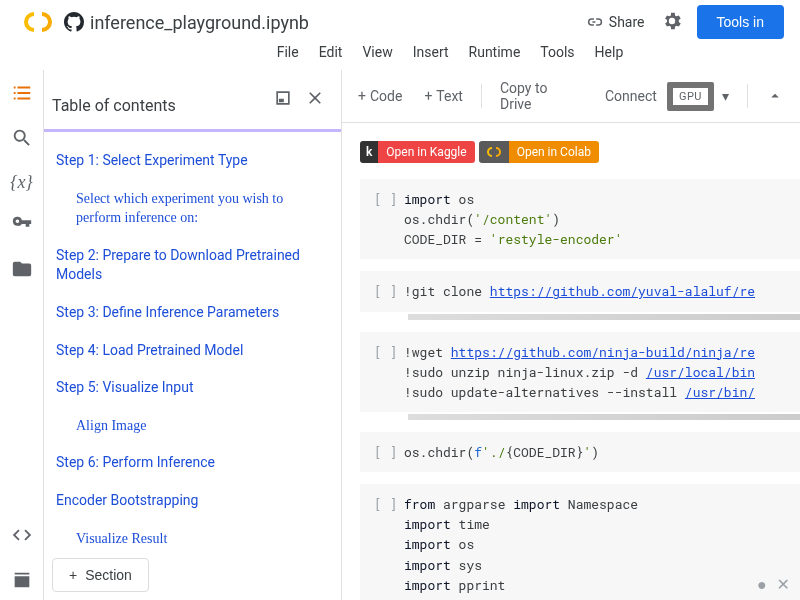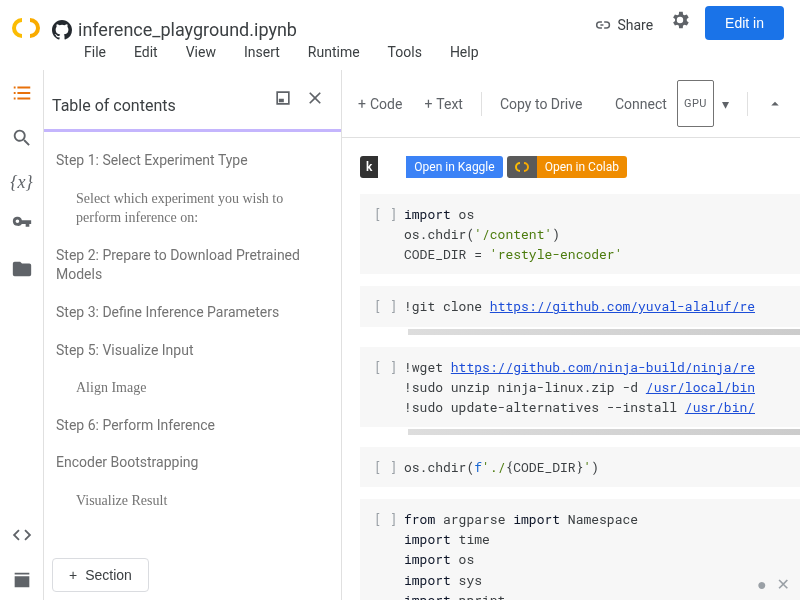--- a/index.html
+++ b/index.html
@@ -1,50 +1,50 @@
 <!DOCTYPE html>
 <html><head>
 <meta charset="utf-8">
 <style>
 * { margin: 0; padding: 0; box-sizing: border-box; }
 body { font-family: "Google Sans", Roboto, Arial, sans-serif; font-size: 14px; color: #3c4043; background: #fff; width: 800px; height: 600px; overflow: hidden; position: relative; }
-.header { display: flex; align-items: flex-end; padding: 4px 16px 0 8px; height: 40px; }
+.header { display: flex; align-items: center; padding: 4px 16px 0 20px; height: 40px; }
 .colab-logo { display: flex; align-items: center; margin-right: 8px; }
 .gh-icon { margin-right: 6px; display: flex; }
 .title { font-size: 18px; color: #3c4043; font-weight: 400; }
 .header-spacer { flex: 1; }
 .header-action { display: flex; align-items: center; gap: 6px; padding: 6px 10px; cursor: pointer; color: #3c4043; }
 .settings-gear { padding: 6px; cursor: pointer; }
 .signin-btn { background: #1a73e8; color: #fff; border: none; padding: 9px 20px; border-radius: 4px; font-size: 14px; font-weight: 500; cursor: pointer; margin-left: 8px; }
-.menubar { display: flex; gap: 12px; padding: 0 8px 6px 76px; font-size: 14px; color: #3c4043; }
+.menubar { display: flex; gap: 4px; padding: 0 8px 6px 108px; font-size: 14px; color: #3c4043; justify-content: center; }
 .menubar span { padding: 4px 8px; cursor: pointer; }
 .main { display: flex; height: calc(600px - 64px); }
 .left-rail { width: 44px; border-right: 1px solid #e0e0e0; display: flex; flex-direction: column; align-items: center; padding-top: 12px; gap: 20px; }
 .rail-icon { cursor: pointer; color: #5f6368; }
 .rail-icon.active { color: #e8710a; }
 .toc-panel { width: 298px; border-right: 1px solid #e0e0e0; display: flex; flex-direction: column; background: #fff; }
 .toc-header { display: flex; align-items: flex-end; padding: 14px 10px 14px 8px; border-bottom: 3px solid #c4b5fd; }
 .toc-title { font-size: 16px; flex: 1; color: #3c4043; }
 .toc-header-icon { cursor: pointer; padding: 4px 6px; color: #5f6368; }
 .toc-list { flex: 1; overflow-y: auto; padding: 10px 8px 4px 8px; font-size: 14px; line-height: 1.4; }
-.toc-item { padding: 9px 4px; cursor: pointer; color: #737373; }
+.toc-item { padding: 9px 4px; cursor: pointer; color: #1d4ed8; }
 .toc-sub { padding-left: 24px; font-family: Liberation Serif, serif; }
 .section-btn { margin: 6px 8px 14px 8px; border: 1px solid #dadce0; border-radius: 4px; background: #fff; padding: 8px 16px; font-size: 14px; cursor: pointer; display: flex; align-items: center; gap: 8px; width: fit-content; color:#3c4043; }
 .notebook-area { flex: 1; display: flex; flex-direction: column; background: #fff; overflow: hidden; }
 .toolbar { display: flex; align-items: center; border-bottom: 1px solid #e0e0e0; padding: 4px 6px; gap: 2px; font-size: 14px; color: #5f6368; }
 .tb-btn { display: flex; align-items: center; gap: 4px; padding: 6px 10px; cursor: pointer; color: #5f6368; }
 .tb-divider { width: 1px; height: 24px; background: #e0e0e0; margin: 0 6px; }
 .tb-spacer { flex: 1; }
-.gpu-pill { border: 1px solid #737373; border-radius: 2px; padding: 16px 6px; font-size: 11px; margin-left: 6px; letter-spacing:0.5px; }
+.gpu-pill { border: 6px solid #737373; border-radius: 2px; padding: 2px 6px; font-size: 11px; margin-left: 6px; letter-spacing:0.5px; }
 .cells { flex: 1; overflow: hidden; padding: 18px 0 0 18px; }
 .badges { display: flex; gap: 4px; margin-bottom: 16px; }
 .badge { display: flex; align-items: center; height: 22px; font-size: 12px; color: #fff; border-radius: 3px; overflow: hidden; cursor: pointer; }
 .badge .bk { background: #323232; padding: 0 6px; display:flex; align-items:center; height:100%; font-weight:600; }
 .badge .bt { padding: 0 8px; height: 100%; display: flex; align-items: center; }
-.kaggle .bt { background: #3b82f6; margin-left: 28px; }
+.kaggle .bt { background: #ef4444; }
 .colab .bk { background: #5a5a5a; }
 .colab .bt { background: #ef8c00; }
 .cell { background: #f7f7f7; margin-bottom: 12px; padding: 10px 12px 10px 0; display: flex; font-family: "Roboto Mono", Menlo, monospace; font-size: 13px; line-height: 1.55; border-left: 4px solid transparent; }
 .prompt { width: 40px; color: #9aa0a6; text-align: left; padding-left: 10px; flex-shrink:0; }
 .code { white-space: pre; overflow-x: hidden; }
 .c-k { color: #0f172a; }
 .c-s { color: #4d7c0f; }
 .c-f { color: #1967d2; }
 .c-u { text-decoration: underline; color: #1d4ed8; }
 .scroll-hint { height: 6px; background: linear-gradient(to right, #ddd 0, #ccc 100%); margin-left: 48px; margin-top:4px; }
@@ -74,21 +74,21 @@
     <svg width="18" height="18" viewBox="0 0 24 24">
         <path fill="#5f6368" d="M3.9 12a5 5 0 0 1 5-5h3v2h-3a3 3 0 0 0 0 6h3v2h-3a5 5 0 0 1-5-5zm6 1h4v-2h-4v2zm5-6h3a5 5 0 0 1 0 10h-3v-2h3a3 3 0 0 0 0-6h-3V7z"></path>
       </svg>
     <span>Share</span>
   </div>
   <div class="settings-gear">
     <svg width="22" height="22" viewBox="0 0 24 24">
         <path fill="#5f6368" d="M19.4 13a7.5 7.5 0 0 0 0-2l2.1-1.6-2-3.5-2.5 1a7.4 7.4 0 0 0-1.7-1L15 3h-4l-.3 2.9c-.6.2-1.2.6-1.7 1l-2.5-1-2 3.5L6.6 11a7.5 7.5 0 0 0 0 2l-2.1 1.6 2 3.5 2.5-1c.5.4 1.1.8 1.7 1L11 21h4l.3-2.9c.6-.2 1.2-.6 1.7-1l2.5 1 2-3.5L19.4 13zM12 15.5A3.5 3.5 0 1 1 12 8.5a3.5 3.5 0 0 1 0 7z"></path>
       </svg>
   </div>
-  <button class="signin-btn">Edit in</button>
+  <button class="signin-btn">Tools in</button>
 </div>
 
 <div class="menubar">
   <span>File</span>
   <span>Edit</span>
   <span>View</span>
   <span>Insert</span>
   <span>Runtime</span>
   <span>Tools</span>
   <span>Help</span>
@@ -126,20 +126,21 @@
           </svg></div>
       <div class="toc-header-icon"><svg width="20" height="20" viewBox="0 0 24 24">
             <path fill="currentColor" d="M19 6.41 17.59 5 12 10.59 6.41 5 5 6.41 10.59 12 5 17.59 6.41 19 12 13.41 17.59 19 19 17.59 13.41 12z"></path>
           </svg></div>
     </div>
     <div class="toc-list" id="toc-list">
         <div class="toc-item">Step 1: Select Experiment Type</div>
         <div class="toc-item toc-sub">Select which experiment you wish to perform inference on:</div>
         <div class="toc-item">Step 2: Prepare to Download Pretrained Models</div>
         <div class="toc-item">Step 3: Define Inference Parameters</div>
+        <div class="toc-item">Step 4: Load Pretrained Model</div>
         <div class="toc-item">Step 5: Visualize Input</div>
         <div class="toc-item toc-sub">Align Image</div>
         <div class="toc-item">Step 6: Perform Inference</div>
         <div class="toc-item">Encoder Bootstrapping</div>
         <div class="toc-item toc-sub">Visualize Result</div>
       </div>
     <button class="section-btn">
       <span>+</span>
       <span>Section</span>
     </button>

